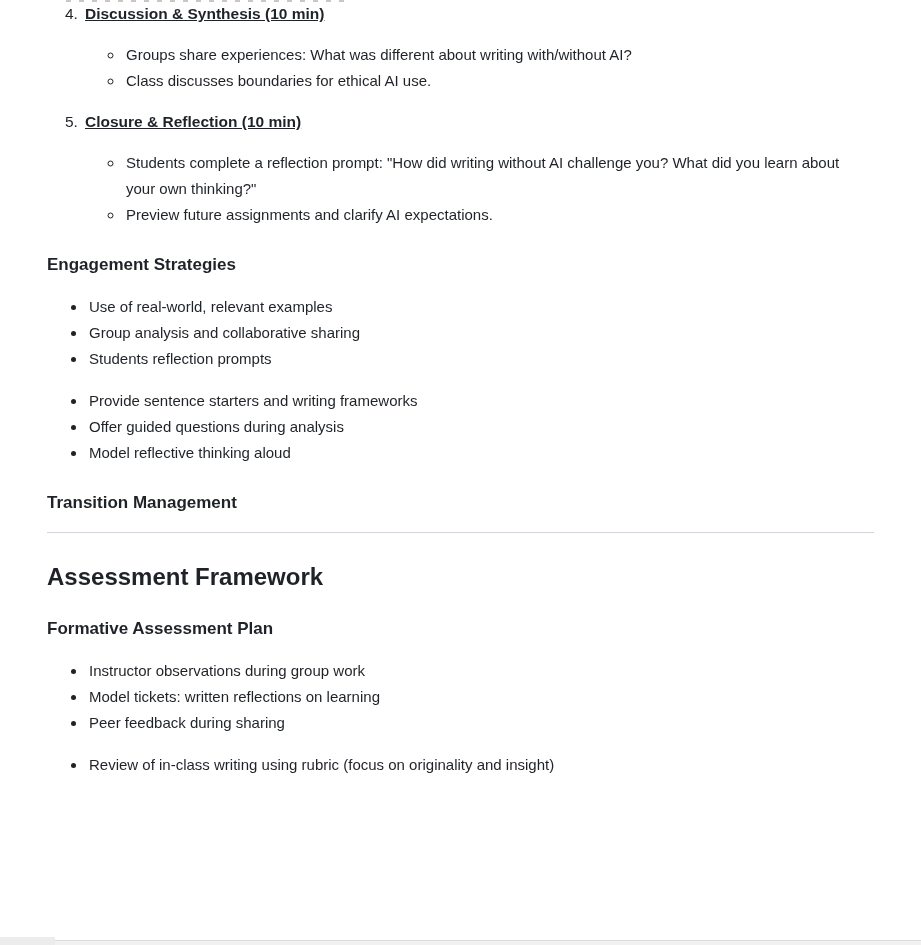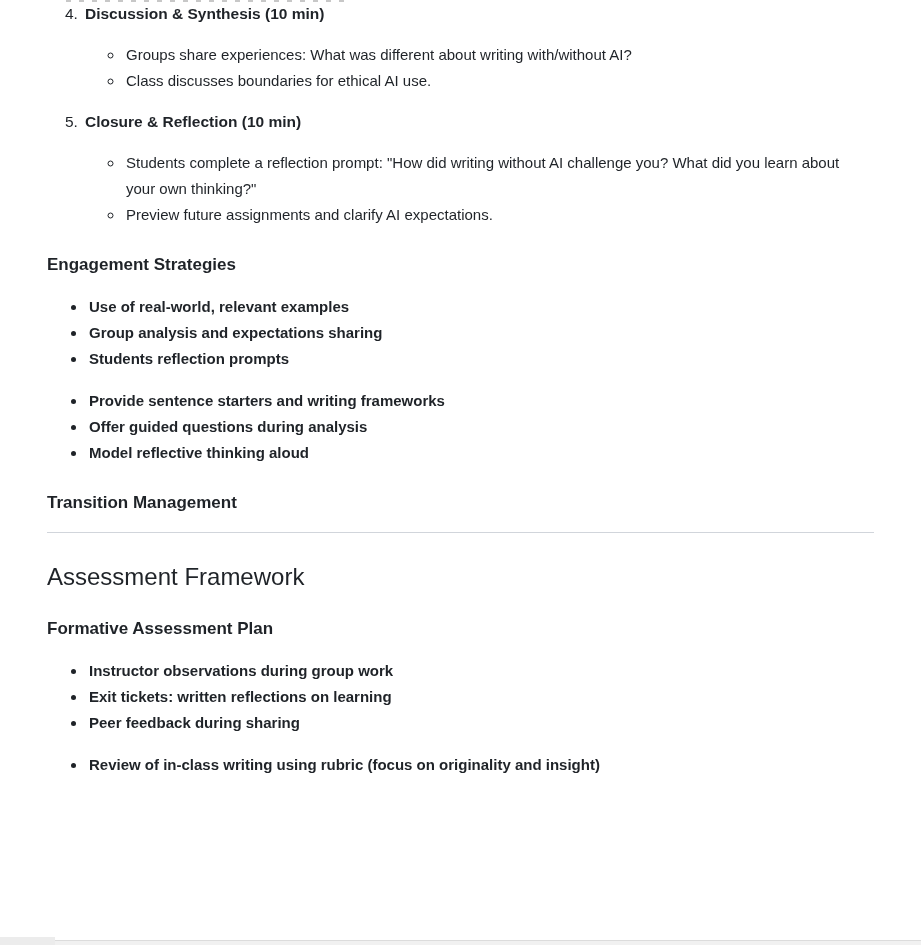--- a/index.html
+++ b/index.html
@@ -27,21 +27,21 @@
   }
   
   .steps { margin: 0; padding: 0 0 0 38px; list-style: none; }
   .step { position: relative; }
   .step + .step { margin-top: 16px; }
   .step-title {
     margin: 0 0 16px 0;
     font-size: 15.5px;
     line-height: 24px;
   }
-  .step-title strong { font-weight: 700; }
+  .step-title strong { font-weight: 700; text-decoration: underline; }
   .step-num {
     position: absolute;
     left: -20px;
     font-weight: 400;
     font-size: 15.5px;
   }
   .sub {
     margin: 16px 16px 0 0;
     padding: 0 0 0 39px;
     list-style: circle;
@@ -50,29 +50,29 @@
   
   h3 {
     font-size: 17px;
     line-height: 26px;
     font-weight: 700;
     margin: 24px 0 16px 0;
   }
   h2 {
     font-size: 24px;
     line-height: 31px;
-    font-weight: 400;
+    font-weight: 700;
     margin: 28px 0 16px 0;
   }
   .topul {
     margin: 16px 0 0 0;
     padding: 0 0 0 40px;
     list-style: disc;
   }
-  .topul li { padding-left: 2px; font-weight: bold; }
+  .topul li { padding-left: 2px; }
   hr.divider {
     border: none;
     border-top: 1px solid #d1d5db;
     margin: 16px 0 24px 0;
   }
   
   .bottom-left-notch {
     position: absolute;
     left: 0; bottom: 0;
     width: 55px; height: 8px;
@@ -106,40 +106,40 @@
       <ul class="sub">
         <li>Students complete a reflection prompt: "How did writing without AI challenge you? What did you learn about your own thinking?"</li>
         <li>Preview future assignments and clarify AI expectations.</li>
       </ul>
     </li>
   </ol>
 
   <h3>Engagement Strategies</h3>
   <ul class="topul">
     <li>Use of real-world, relevant examples</li>
-    <li>Group analysis and expectations sharing</li>
+    <li>Group analysis and collaborative sharing</li>
     <li>Students reflection prompts</li>
   </ul>
 
   <ul class="topul">
     <li>Provide sentence starters and writing frameworks</li>
     <li>Offer guided questions during analysis</li>
     <li>Model reflective thinking aloud</li>
   </ul>
 
   <h3>Transition Management</h3>
 
   <hr class="divider">
 
   <h2>Assessment Framework</h2>
 
   <h3>Formative Assessment Plan</h3>
   <ul class="topul">
     <li>Instructor observations during group work</li>
-    <li>Exit tickets: written reflections on learning</li>
+    <li>Model tickets: written reflections on learning</li>
     <li>Peer feedback during sharing</li>
   </ul>
 
   <ul class="topul">
     <li>Review of in-class writing using rubric (focus on originality and insight)</li>
   </ul>
 
 </main>
 
 <div class="bottom-left-notch"></div>

